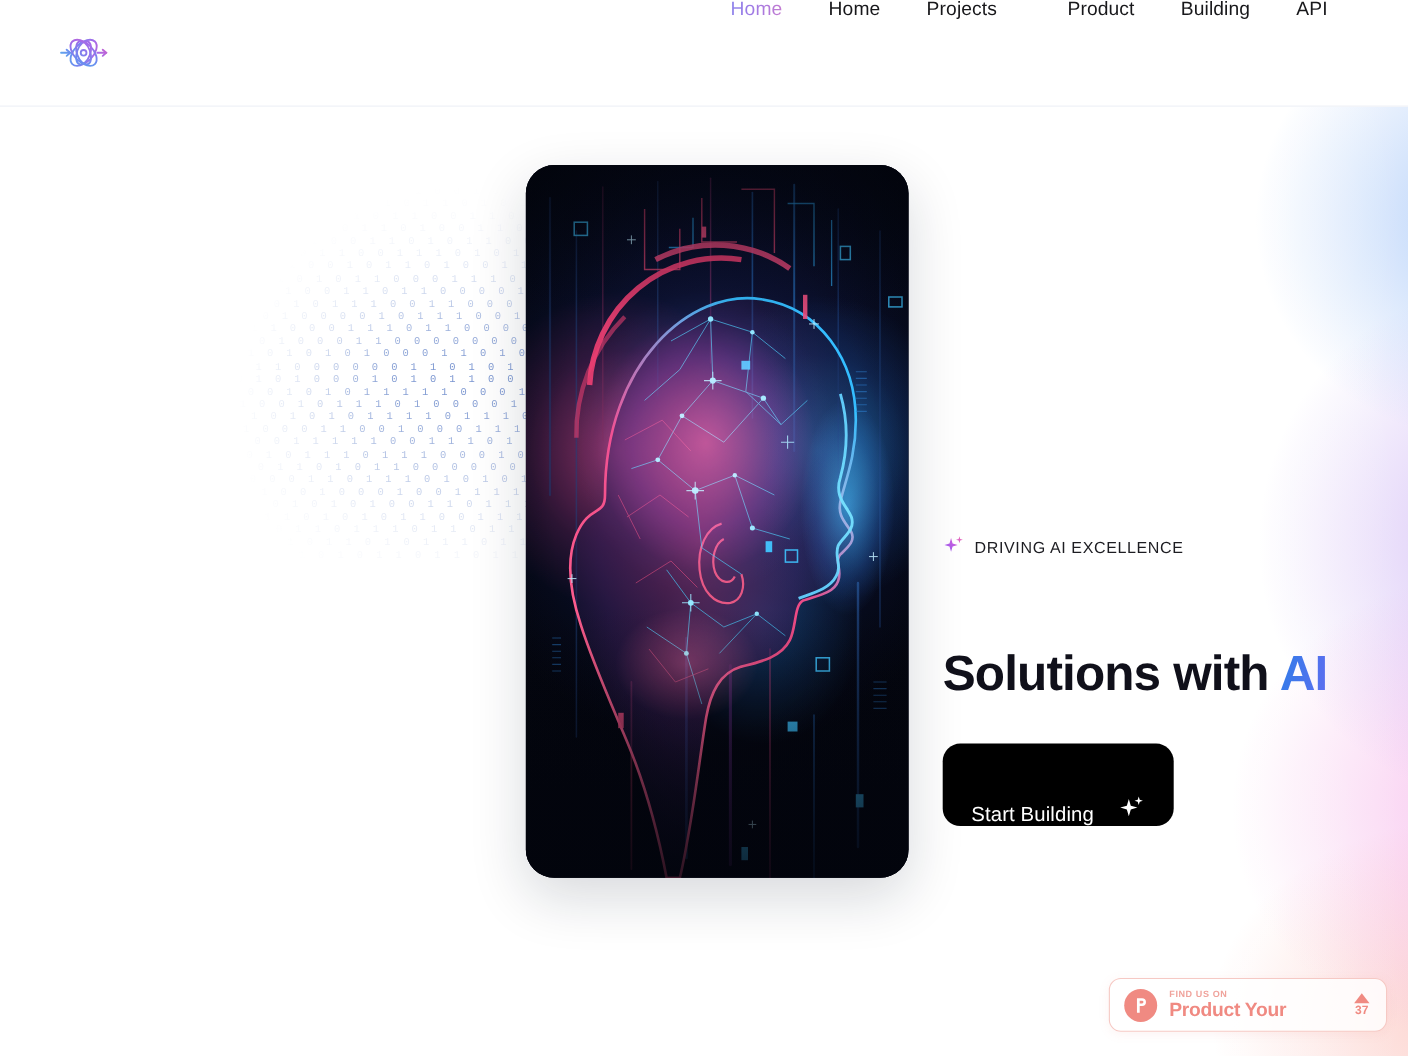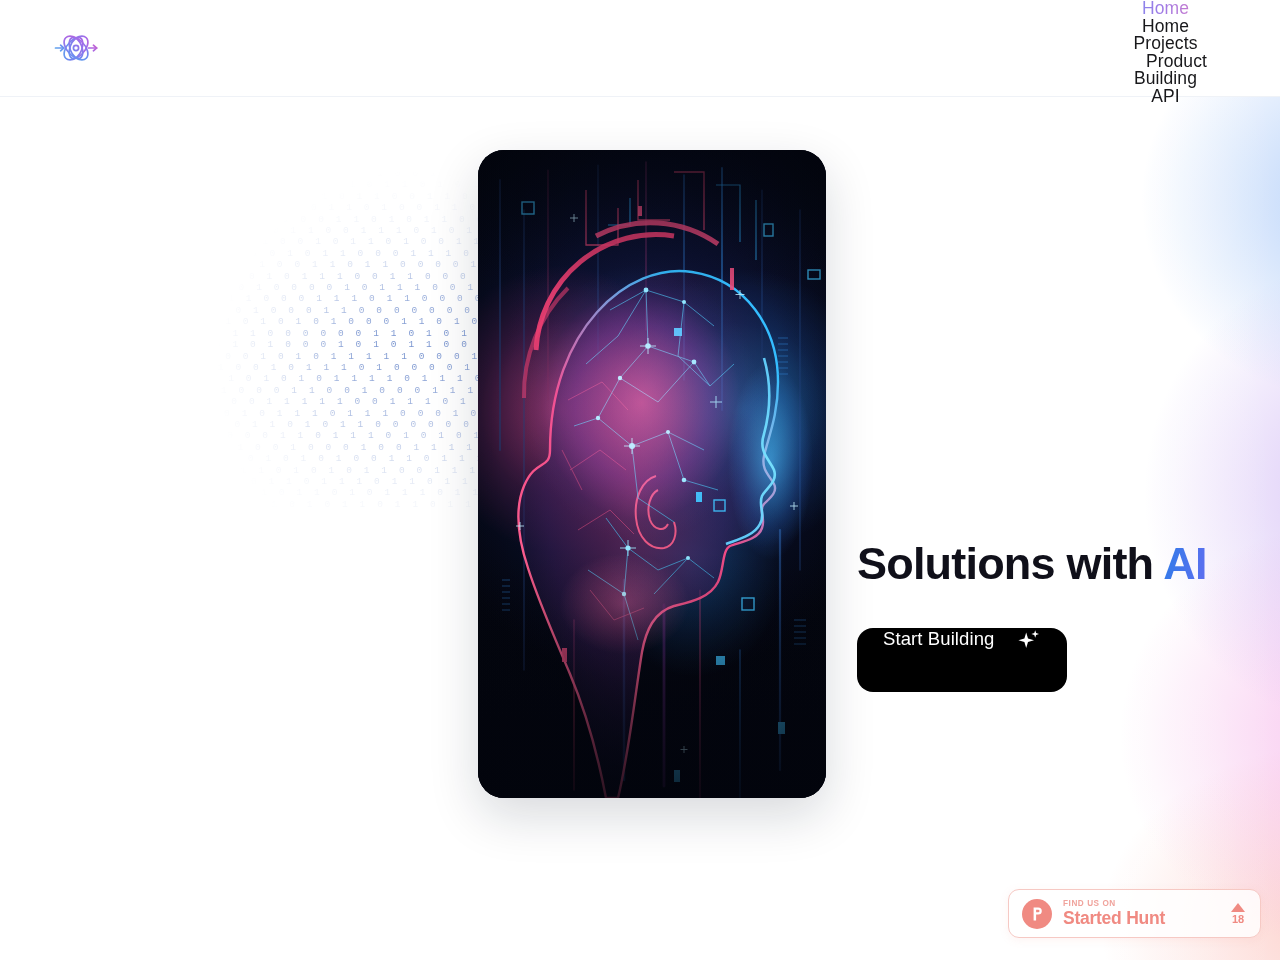--- a/index.html
+++ b/index.html
@@ -68,23 +68,22 @@
     cursor: pointer;
   }
   .logo-wrap svg { display: block; }
 
   .nav {
     position: absolute;
     right: 52px;
     top: 0;
     height: 97px;
     display: flex;
-    align-items: center;
+    align-items: flex-start;
     gap: 0;
-    flex-direction: column;
   }
   .nav-link {
     font-size: 17.5px;
     font-weight: 400;
     color: #18181b;
     letter-spacing: 0.1px;
     text-decoration: none;
     padding: 0 21px;
     white-space: nowrap;
     cursor: pointer;
@@ -226,27 +225,27 @@
   }
   .grad-solutions {
     background: linear-gradient(92deg, #8b6ef2 0%, #b45ce0 22%, #e05ab4 48%, #ef7a74 72%, #f59b3c 100%);
     -webkit-background-clip: text;
     background-clip: text;
     -webkit-text-fill-color: transparent;
     color: transparent;
   }
   .cta-main {
     display: inline-flex;
-    align-items: flex-start;
+    align-items: flex-end;
     gap: 23px;
     background: #000000;
     color: #ffffff;
     border: none;
     border-radius: 16px;
-    height: 64px;
+    height: 75px;
     padding: 0 26px;
     font-size: 18.5px;
     font-weight: 400;
     letter-spacing: 0.1px;
     cursor: pointer;
     font-family: "Liberation Sans", sans-serif;
   }
 
   
   .ph-badge {
@@ -556,20 +555,36 @@
     </svg>
 
     <div class="hv-layer hv-head"></div>
     <div class="hv-layer hv-face"></div>
     <div class="hv-layer hv-neck"></div>
     <div class="hv-layer hv-vignette"></div>
   </div>
 
   <section class="copy">
 
+    <div class="eyebrow">
+      <span>
+        <svg width="20" height="20" viewBox="0 0 20 20" xmlns="http://www.w3.org/2000/svg">
+          <defs>
+            <linearGradient id="spG" x1="2" y1="18" x2="18" y2="2" gradientUnits="userSpaceOnUse">
+              <stop offset="0" stop-color="#8b5cf6"></stop>
+              <stop offset="0.55" stop-color="#c05ce0"></stop>
+              <stop offset="1" stop-color="#f06ab0"></stop>
+            </linearGradient>
+          </defs>
+          <path d="M7.6 3.2 L9.0 8.0 L13.6 9.4 L9.0 10.8 L7.6 15.6 L6.2 10.8 L1.6 9.4 L6.2 8.0 Z" fill="url(#spG)"></path>
+          <path d="M15.2 1.6 L15.9 4.0 L18.3 4.7 L15.9 5.4 L15.2 7.8 L14.5 5.4 L12.1 4.7 L14.5 4.0 Z" fill="url(#spG)"></path>
+        </svg>
+      </span>
+      <span class="eyebrow-text">DRIVING AI EXCELLENCE</span>
+    </div>
 
     <h1 class="headline"><br><span>Solutions with </span><span class="grad-ai">AI</span><br></h1>
 
     <button class="cta-main">
       <span>Start Building</span>
       <span>
         <svg width="24" height="24" viewBox="0 0 24 24" xmlns="http://www.w3.org/2000/svg">
           <path d="M9.2 4.4 L11.0 10.4 L17.0 12.2 L11.0 14.0 L9.2 20.0 L7.4 14.0 L1.4 12.2 L7.4 10.4 Z" fill="#ffffff"></path>
           <path d="M18.2 2.2 L19.1 5.1 L22.0 6.0 L19.1 6.9 L18.2 9.8 L17.3 6.9 L14.4 6.0 L17.3 5.1 Z" fill="#ffffff"></path>
         </svg>
@@ -578,21 +593,21 @@
   </section>
 
   <div class="ph-badge">
     <span class="ph-logo">
       <svg width="20" height="20" viewBox="0 0 20 20" xmlns="http://www.w3.org/2000/svg">
         <path d="M6.6 3.4 h4.6 a3.6 3.6 0 0 1 0 7.2 H9.1 V16.6 H6.6 Z M9.1 5.7 V8.3 h2.1 a1.3 1.3 0 0 0 0 -2.6 Z" fill="#ffffff"></path>
       </svg>
     </span>
     <span class="ph-texts">
       <span class="ph-kicker">FIND US ON</span>
-      <span class="ph-name">Started Hunt</span>
+      <span class="ph-name">Product Your</span>
     </span>
     <span class="ph-vote">
       <span class="ph-tri"></span>
-      <span class="ph-count">18</span>
+      <span class="ph-count">37</span>
     </span>
   </div>
 
 </div>
 
 </body></html>

